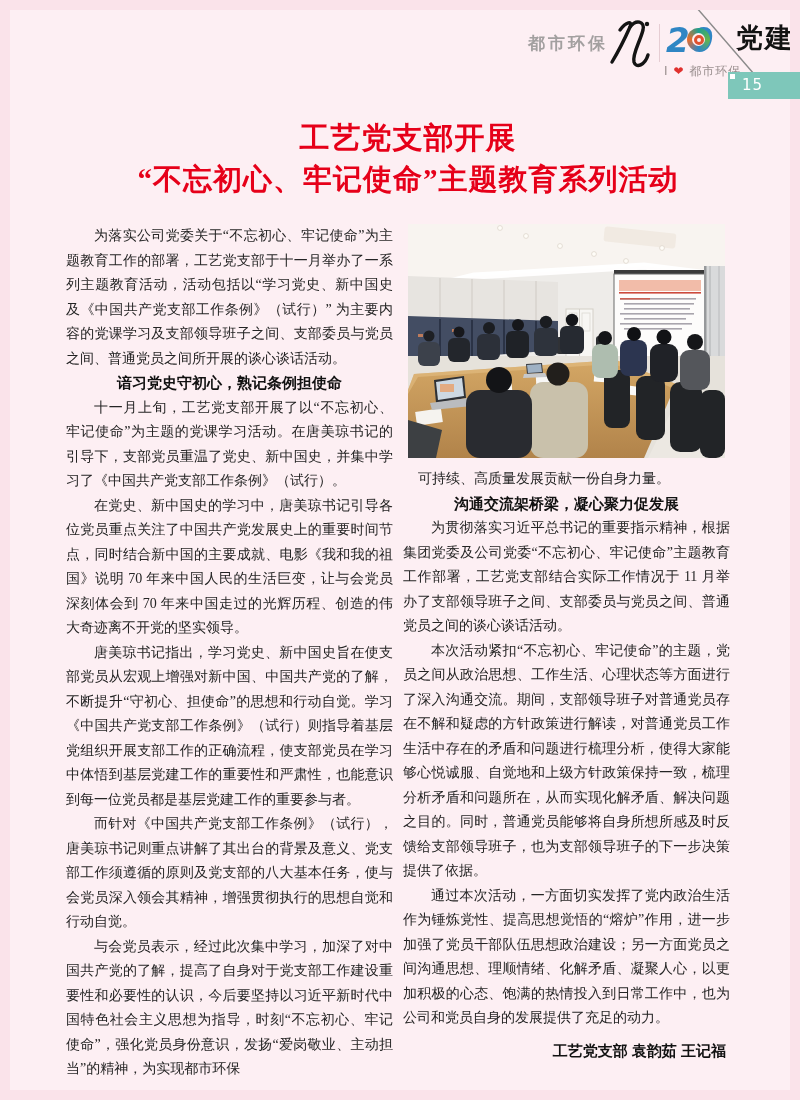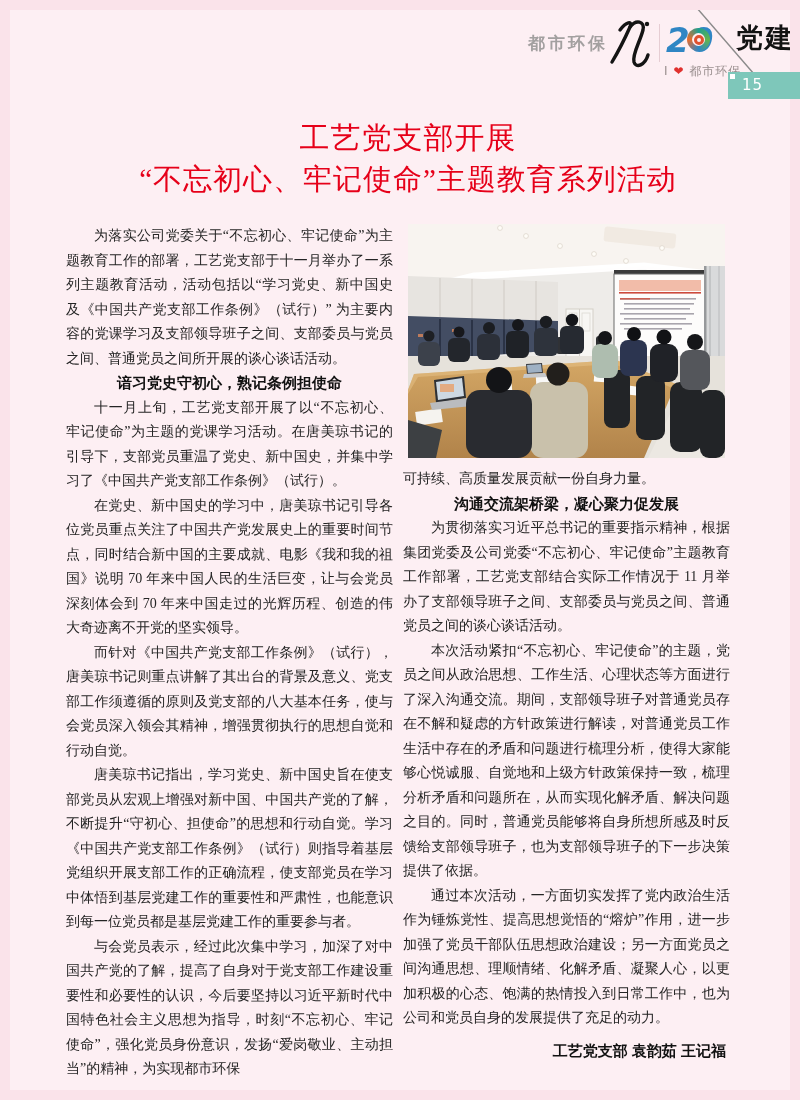--- a/index.html
+++ b/index.html
@@ -48,32 +48,32 @@
     position:absolute; right:0; top:72px; width:72px; height:27px;
     background:#7ec7ba; z-index:60;
   }
   .pagenum-box::before { content:""; position:absolute; left:2px; top:2px; width:5px; height:5px; background:#ffffff; }
   .pagenum {
     position:absolute; left:14px; top:4px; color:#ffffff;
     font-family:"DejaVu Sans",sans-serif; font-size:15px; letter-spacing:1px;
   }
 
   
-  .title { text-align:center; color:#e60019; font-weight:400; margin-top:6px; letter-spacing:1px;padding-left:16px; }
+  .title { text-align:center; color:#e60019; font-weight:700; margin-top:6px; letter-spacing:1px;padding-left:16px; }
   .title .t1 { font-size:30px; line-height:40px; }
   .title .t2 { font-size:29px; line-height:42px; }
 
   
   .content { display:flex; gap:10px; padding:0 66px; margin-top:24px; }
   .col {
     width:327px; font-size:14px; line-height:24.5px; text-align:justify;
     color:#242424;
   }
   .col p { margin:0; text-indent:2em; }
-  .col p.noindent { text-indent:0; }
+  .col p.noindent { text-indent:0;margin-left:15px; }
   .sec-heading {
     font-family:"Liberation Sans","DejaVu Sans",sans-serif; font-weight:700;
     font-size:15px; text-align:center; margin:1px 0; color:#111; line-height:24.5px;
     text-indent:0 !important;
   }
   .photo { display:block; width:317px; height:234px; margin:0 0 9px 5px; }
   .byline {
     font-family:"Liberation Sans","DejaVu Sans",sans-serif; font-weight:700;
     font-size:15px; text-align:right; margin-top:8px; padding-right:4px; color:#111;
   }
@@ -123,22 +123,22 @@
   <div class="t2">“不忘初心、牢记使命”主题教育系列活动</div>
 </div>
 
 <div class="content">
 
   <div class="col">
     <p>为落实公司党委关于“不忘初心、牢记使命”为主题教育工作的部署，工艺党支部于十一月举办了一系列主题教育活动，活动包括以“学习党史、新中国史及《中国共产党支部工作条例》（试行）” 为主要内容的党课学习及支部领导班子之间、支部委员与党员之间、普通党员之间所开展的谈心谈话活动。</p>
     <p class="sec-heading">谙习党史守初心，熟记条例担使命</p>
     <p>十一月上旬，工艺党支部开展了以“不忘初心、牢记使命”为主题的党课学习活动。在唐美琼书记的引导下，支部党员重温了党史、新中国史，并集中学习了《中国共产党支部工作条例》（试行）。</p>
     <p>在党史、新中国史的学习中，唐美琼书记引导各位党员重点关注了中国共产党发展史上的重要时间节点，同时结合新中国的主要成就、电影《我和我的祖国》说明 70 年来中国人民的生活巨变，让与会党员深刻体会到 70 年来中国走过的光辉历程、创造的伟大奇迹离不开党的坚实领导。</p>
+    <p>唐美琼书记指出，学习党史、新中国史旨在使支部党员从宏观上增强对新中国、中国共产党的了解，不断提升“守初心、担使命”的思想和行动自觉。学习《中国共产党支部工作条例》（试行）则指导着基层党组织开展支部工作的正确流程，使支部党员在学习中体悟到基层党建工作的重要性和严肃性，也能意识到每一位党员都是基层党建工作的重要参与者。</p>
     <p>而针对《中国共产党支部工作条例》（试行），唐美琼书记则重点讲解了其出台的背景及意义、党支部工作须遵循的原则及党支部的八大基本任务，使与会党员深入领会其精神，增强贯彻执行的思想自觉和行动自觉。</p>
-    <p>唐美琼书记指出，学习党史、新中国史旨在使支部党员从宏观上增强对新中国、中国共产党的了解，不断提升“守初心、担使命”的思想和行动自觉。学习《中国共产党支部工作条例》（试行）则指导着基层党组织开展支部工作的正确流程，使支部党员在学习中体悟到基层党建工作的重要性和严肃性，也能意识到每一位党员都是基层党建工作的重要参与者。</p>
     <p>与会党员表示，经过此次集中学习，加深了对中国共产党的了解，提高了自身对于党支部工作建设重要性和必要性的认识，今后要坚持以习近平新时代中国特色社会主义思想为指导，时刻“不忘初心、牢记使命”，强化党员身份意识，发扬“爱岗敬业、主动担当”的精神，为实现都市环保</p>
   </div>
 
   <div class="col">
 
     <svg class="photo" viewBox="0 0 317 234" xmlns="http://www.w3.org/2000/svg">
       <defs>
         <linearGradient id="wood" x1="0" y1="0" x2="0" y2="1">
           <stop offset="0" stop-color="#d4a765"></stop>
             <stop offset="1" stop-color="#b1834a"></stop>

